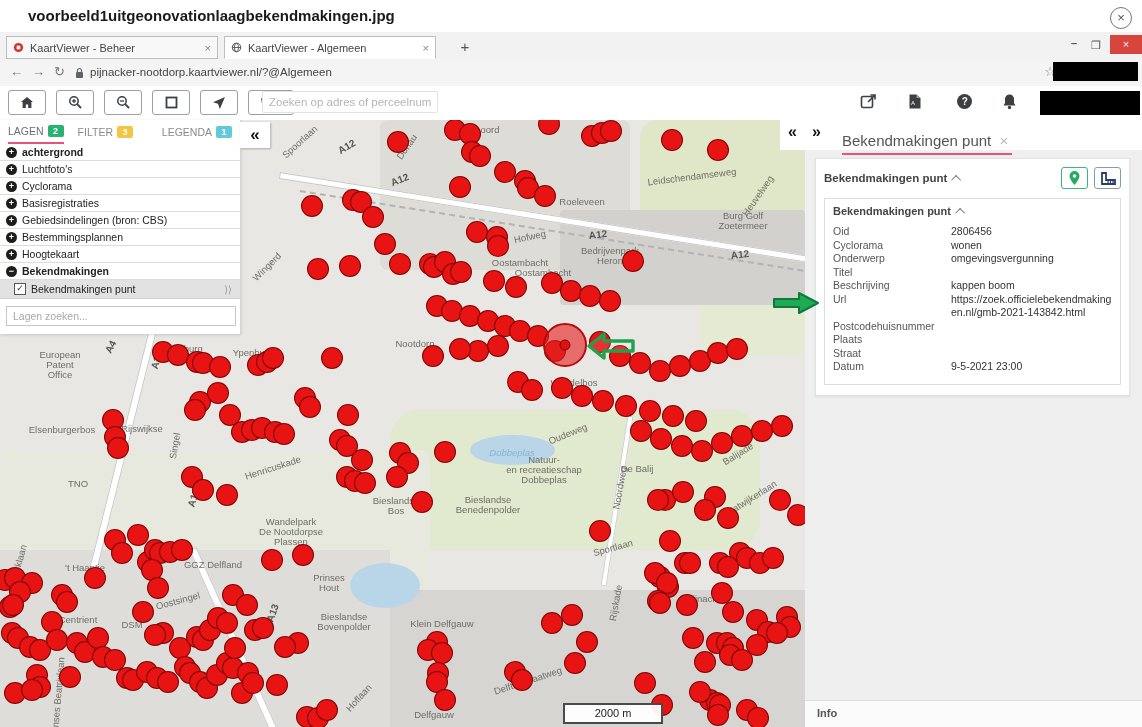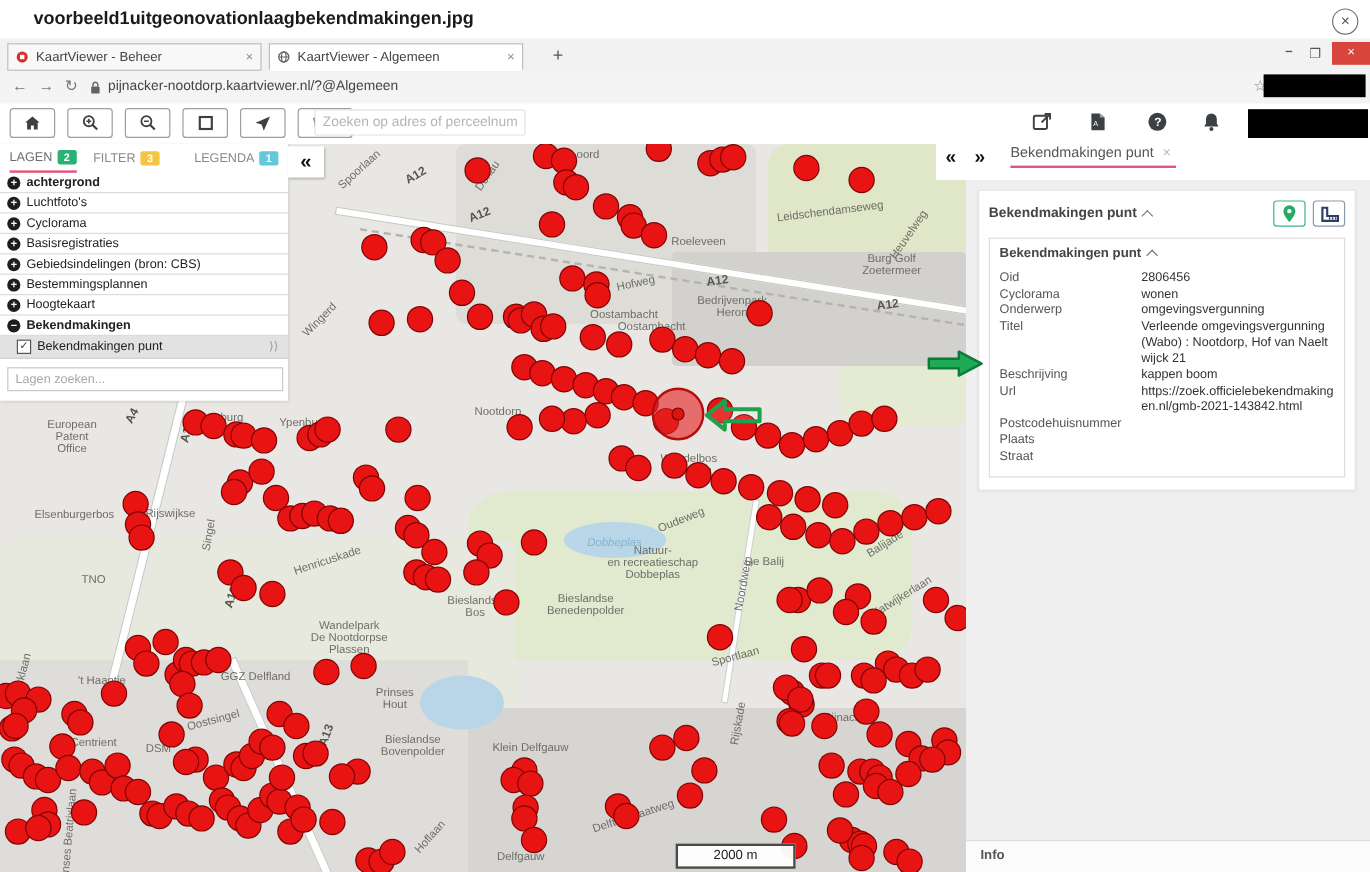--- a/index.html
+++ b/index.html
@@ -84,21 +84,21 @@
   .lsearch{display:block;margin:7px 6px 8px 6px;width:calc(100% - 24px);height:18px;border:1px solid #c9c9c9;
            font-size:10.5px;padding:0 6px;color:#333;font-family:"Liberation Sans",sans-serif;}
   .lsearch::placeholder{color:#a8a8a8;}
   .collapse-left{position:absolute;left:240px;top:122px;width:30px;height:26px;background:#fff;z-index:21;
                  font-size:17px;font-weight:bold;color:#111;text-align:center;line-height:25px;cursor:pointer;
                  box-shadow:1px 1px 2px rgba(0,0,0,.25);}
 
   
   .rheader{position:absolute;left:780px;top:120px;width:362px;height:30px;background:#fff;z-index:25;}
   .rarr{position:absolute;top:3px;font-size:16px;font-weight:bold;color:#111;cursor:pointer;}
-  .rtab{position:absolute;left:62px;top:0;font-size:12px;color:#555;border-bottom:2px solid #e8537a;
+  .rtab{position:absolute;left:62px;top:12px;font-size:15px;color:#555;border-bottom:2px solid #e8537a;
         padding:0 4px 4px 0;cursor:pointer;text-align:center;}
   .rtab .x{color:#bbb;margin-left:4px;}
   .rpanel{position:absolute;left:805px;top:150px;width:337px;bottom:0;background:#efefef;z-index:24;}
   .card{margin:8px 12px 0 10px;background:#fff;border:1px solid #e2e2e2;box-shadow:0 1px 2px rgba(0,0,0,.08);
         padding:8px 8px 10px 8px;}
   .cardhead{display:flex;align-items:center;font-size:11.5px;font-weight:bold;color:#444;}
   .caret{display:inline-block;width:6px;height:6px;border-left:1.5px solid #777;border-top:1.5px solid #777;
          transform:rotate(45deg) translateY(2px);margin-left:7px;}
   .hbtns{margin-left:auto;display:flex;gap:6px;}
   .hbtn{width:27px;height:22px;border-radius:3px;background:#fff;display:flex;align-items:center;justify-content:center;cursor:pointer;box-sizing:border-box;}
@@ -677,41 +677,44 @@
           <div class="frow">
             <div class="fl">Cyclorama</div>
             <div class="fv">wonen</div>
           </div>
           <div class="frow">
             <div class="fl">Onderwerp</div>
             <div class="fv">omgevingsvergunning</div>
           </div>
           <div class="frow">
             <div class="fl">Titel</div>
-            <div class="fv">Verleende omgevingsvergunning (Wabo) : Nootdorp, Hof van Naeltwijck 21</div>
           </div>
           <div class="frow">
             <div class="fl">Beschrijving</div>
             <div class="fv">kappen boom</div>
           </div>
           <div class="frow">
             <div class="fl">Url</div>
             <div class="fv">https://zoek.officielebekendmakingen.nl/gmb-2021-143842.html</div>
           </div>
           <div class="frow">
             <div class="fl">Postcodehuisnummer</div>
             <div class="fv"></div>
           </div>
           <div class="frow">
             <div class="fl">Plaats</div>
             <div class="fv"></div>
           </div>
           <div class="frow">
             <div class="fl">Straat</div>
             <div class="fv"></div>
+          </div>
+          <div class="frow">
+            <div class="fl">Datum</div>
+            <div class="fv">9-5-2021 23:00</div>
           </div>
         </div>
     </div>
   </div>
 </div>
 
 <div class="infobar">
   <span>Info</span>
 </div>
 

